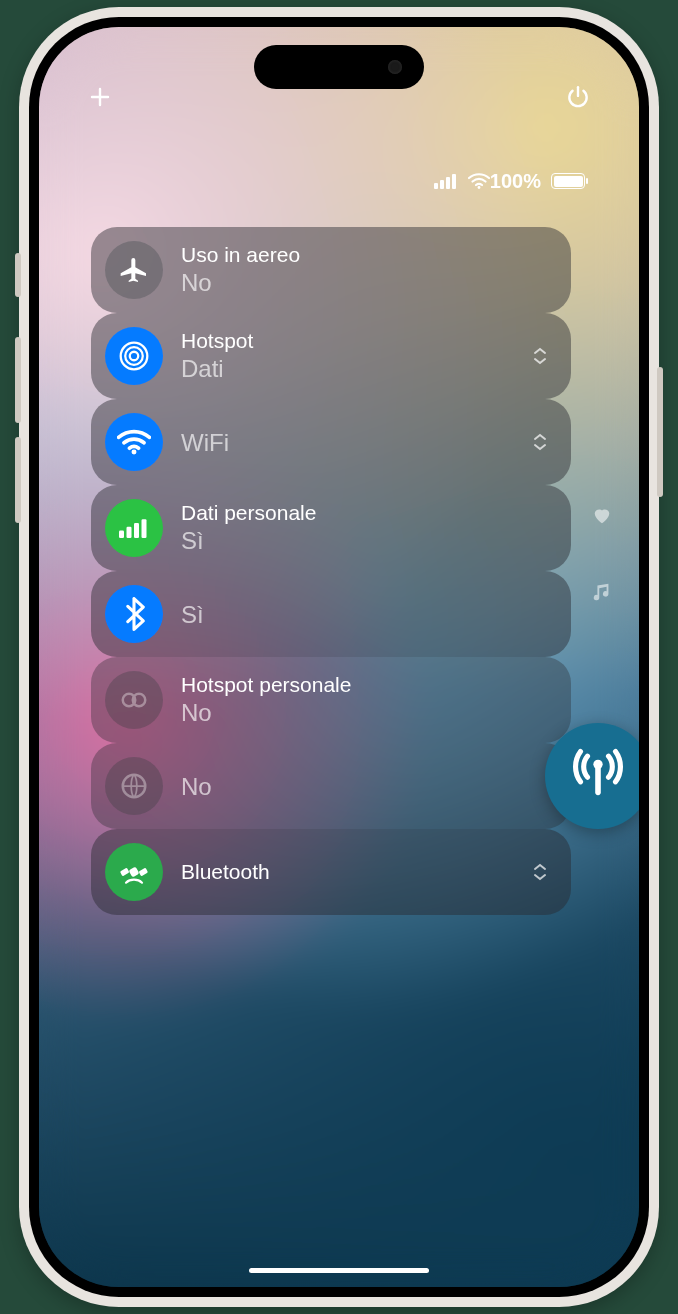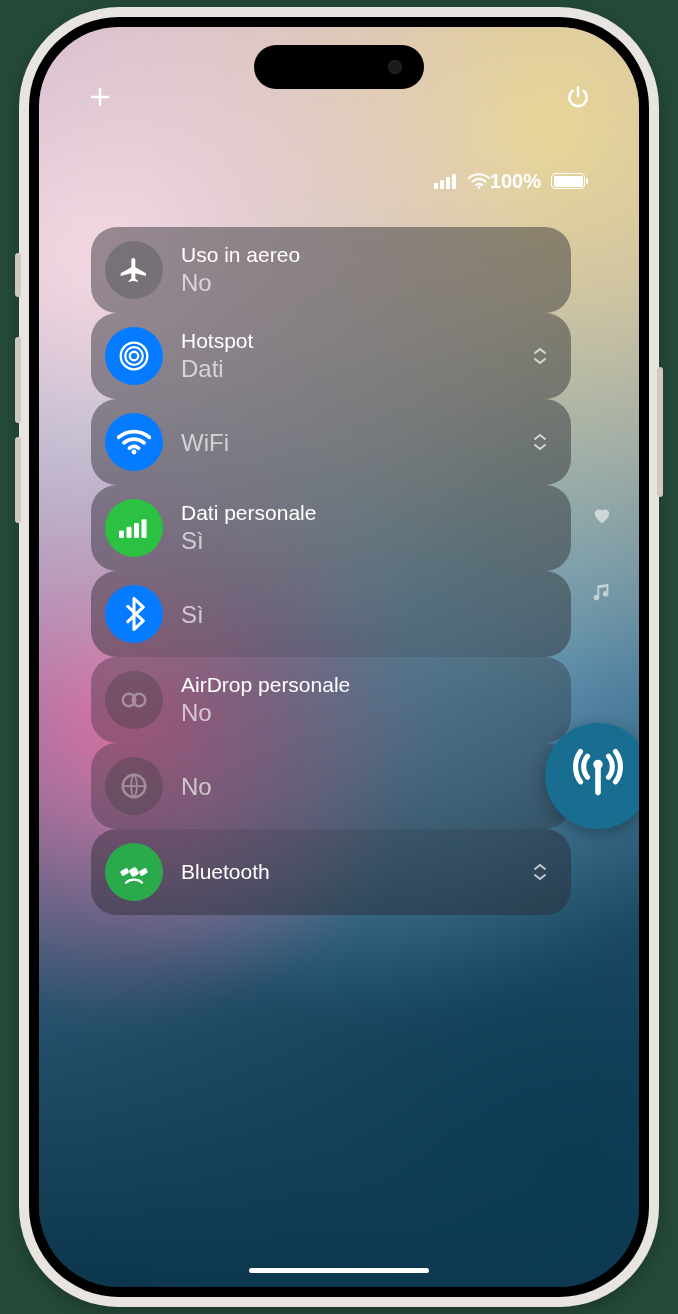--- a/index.html
+++ b/index.html
@@ -239,21 +239,21 @@
         </div>
 
         <div class="row dim">
           <div class="icon hidden">
             <svg width="30" height="30" viewBox="0 0 24 24" opacity=".35">
               <circle cx="8" cy="12" r="5" stroke="#fff" stroke-width="2" fill="none"></circle>
               <circle cx="16" cy="12" r="5" stroke="#fff" stroke-width="2" fill="none"></circle>
             </svg>
           </div>
           <div class="txt">
-            <span class="title">AirDrop personale</span>
+            <span class="title">Hotspot personale</span>
             <span class="sub">No</span>
           </div>
         </div>
 
         <div class="row dim">
           <div class="icon hidden">
             <svg width="30" height="30" viewBox="0 0 24 24" opacity=".35">
               <circle cx="12" cy="12" r="9" stroke="#fff" stroke-width="2" fill="none"></circle>
               <path d="M3 12h18M12 3c3 3 3 15 0 18M12 3c-3 3-3 15 0 18" stroke="#fff" stroke-width="1.4" fill="none"></path>
             </svg>

